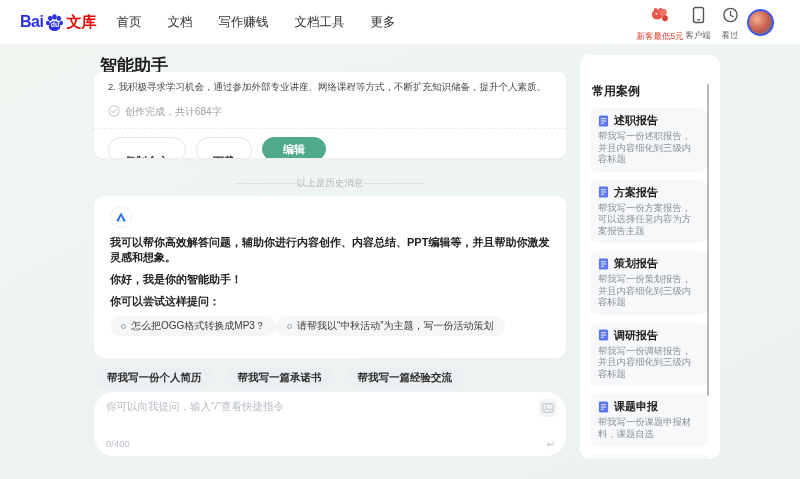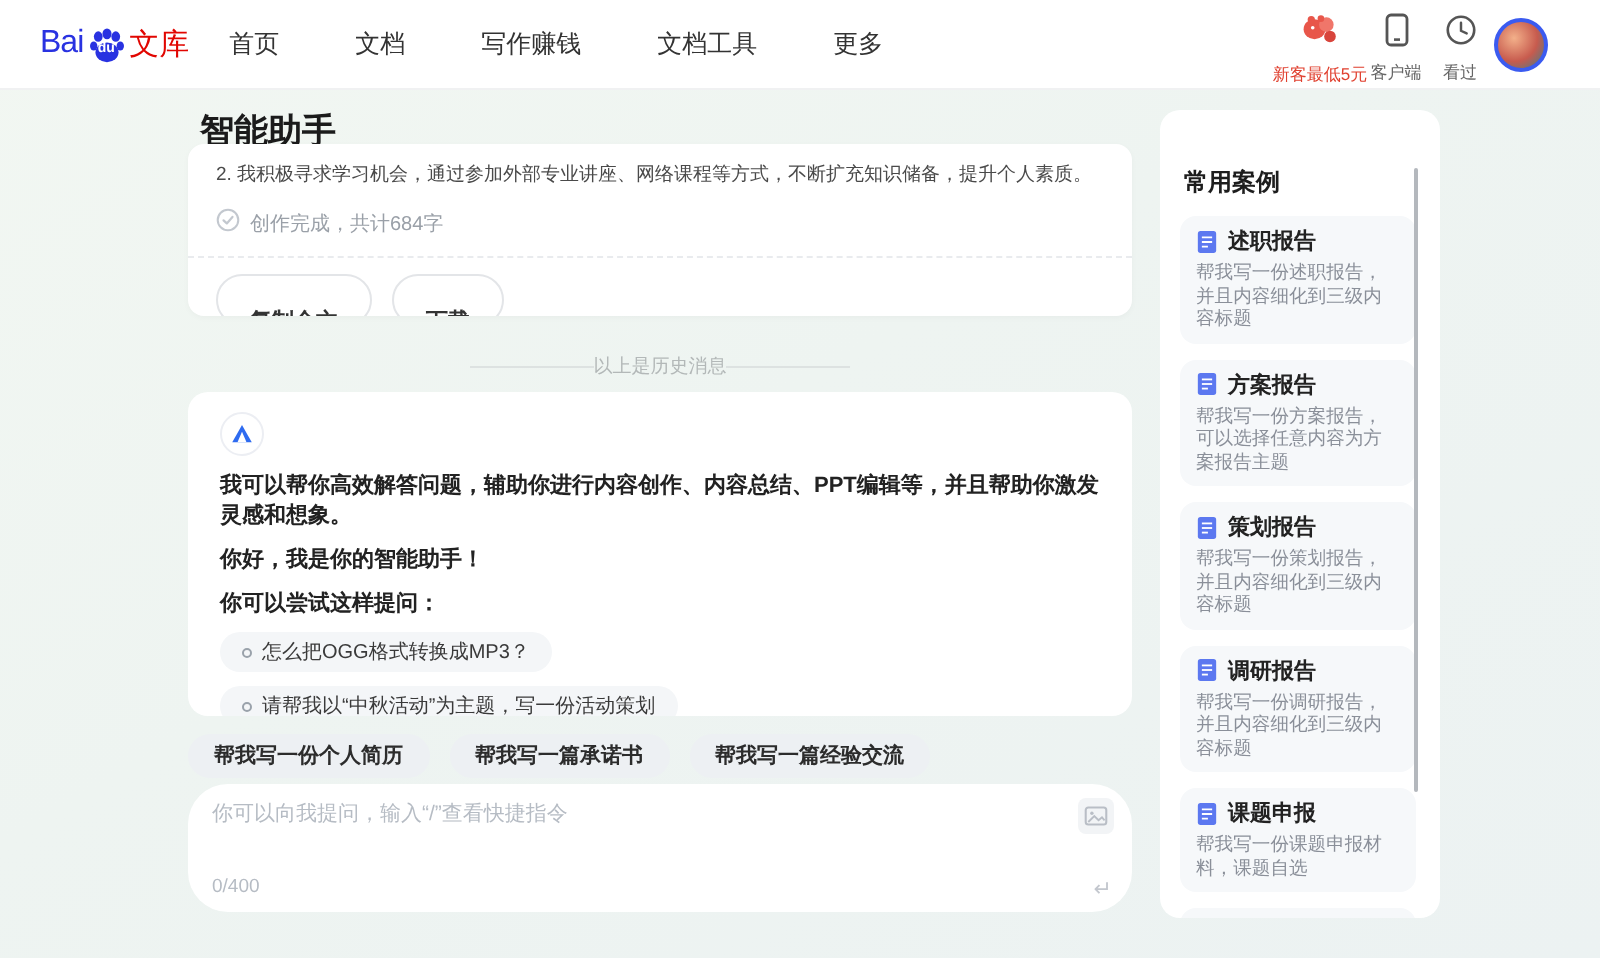--- a/index.html
+++ b/index.html
@@ -5,26 +5,26 @@
   * { margin:0; padding:0; box-sizing:border-box; }
   html,body { width:800px; height:479px; }
   body { font-family:"Liberation Sans","DejaVu Sans",sans-serif; color:#222; }
   #frame { position:relative; width:800px; height:479px; overflow:hidden;
            background:linear-gradient(150deg,#f2f7f2 0%,#eef4f1 45%,#ecf2f2 100%); }
 
   
   .header { position:absolute; top:0; left:0; width:800px; height:45px; background:#fff;
             border-bottom:1px solid #f0f1f2; display:flex; align-items:center; }
   .logo { display:flex; align-items:center; margin-left:20px; cursor:pointer; }
-  .logo-bai { font-size:16px; font-weight:normal; color:#2932e1; letter-spacing:-0.5px; }
+  .logo-bai { font-size:16px; font-weight:bold; color:#2932e1; letter-spacing:-0.5px; }
   .logo-paw { position:relative; width:21px; height:21px; margin:0 1px; }
   .logo-paw .du { position:absolute; left:0; right:0; top:9px; text-align:center;
                   font-size:7px; font-weight:bold; color:#fff; }
-  .logo-wenku { font-size:15px; font-weight:normal; color:#e10601;text-align:right; }
-  .nav { display:flex; gap:38px; margin-left:20px; }
+  .logo-wenku { font-size:15px; font-weight:bold; color:#e10601;text-align:right; }
+  .nav { display:flex; gap:26px; margin-left:20px; }
   .nav-item { font-size:12.5px; color:#333; font-weight:500; cursor:pointer; white-space:nowrap; }
   .search { position:absolute; left:345px; top:8px; width:281px; height:30px;
             display:flex; border-radius:15px; overflow:hidden; border:1px solid #e4e6e8; background:#fff; }
   .search input { flex:1; border:none; outline:none; padding:0 12px; font-size:12px; color:#333;
                   font-family:inherit; background:transparent; }
   .search-btn { width:76px; height:100%; border:none; background:#4e6ef2; color:#fff;
                 font-size:12.5px; font-weight:600; cursor:pointer; font-family:inherit; }
   .hdr-item { position:absolute; top:6px; width:44px; display:flex; flex-direction:column;
               align-items:center; cursor:pointer; }
   .hdr-item .lbl { font-size:8.5px; color:#666; margin-top:2px; white-space:nowrap; }
@@ -55,21 +55,21 @@
 
   .greeting-card { position:absolute; left:94px; top:196px; width:472px; height:162px;
                    background:#fff; border-radius:10px; padding:10px 16px; overflow:hidden; }
   .bot-avatar { width:22px; height:22px; border-radius:50%; border:1px solid #eceef3;
                 display:flex; align-items:center; justify-content:center; }
   .g-line { font-size:11px; font-weight:bold; color:#222; margin-top:7px; }
   .sug-chip { display:inline-flex; align-items:center; gap:5px; background:#f4f6f8;
               border-radius:11px; padding:3px 11px; margin-top:7px; cursor:pointer; clear:both; }
   .sug-chip .dot { width:5px; height:5px; border:1px solid #9aa2ab; border-radius:50%; }
   .sug-chip .txt { font-size:10px; color:#3a3a3a; }
-  .sug-wrap { display:flex; flex-direction:column; align-items:flex-start; }
+  .sug-wrap { display:flex; flex-direction:row; align-items:flex-start; }
 
   .quick-row { position:absolute; left:94px; top:367px; display:flex; gap:10px; }
   .quick-chip { background:#edf0f3; border-radius:12px; padding:4px 13px; font-size:10.5px;
                 font-weight:bold; color:#2c2c2c; cursor:pointer; white-space:nowrap; }
 
   .composer { position:absolute; left:94px; top:392px; width:472px; height:64px;
               background:#fff; border-radius:20px; }
   .composer textarea { position:absolute; left:12px; top:8px; width:420px; height:30px; border:none;
               outline:none; resize:none; font-size:10.5px; color:#333; font-family:inherit; }
   .composer textarea::placeholder { color:#b6bcc4; }
@@ -163,20 +163,21 @@
           <circle cx="7" cy="7" r="6" fill="none" stroke="#c3c8cf" stroke-width="1.2"></circle>
           <polyline points="4.4,7.2 6.3,9 9.6,5.2" fill="none" stroke="#c3c8cf" stroke-width="1.3" stroke-linecap="round" stroke-linejoin="round"></polyline>
         </svg>
       </span>
       <span class="txt">创作完成，共计684字</span>
     </div>
     <hr class="result-sep">
     <div class="result-btns">
       <button class="btn ghost">复制全文</button>
       <button class="btn ghost">下载</button>
+      <button class="btn green">编辑</button>
     </div>
   </div>
 
   <div class="history-divider">
     <span class="line"></span>
     <span class="txt">以上是历史消息</span>
     <span class="line"></span>
   </div>
 
   <div class="greeting-card">

